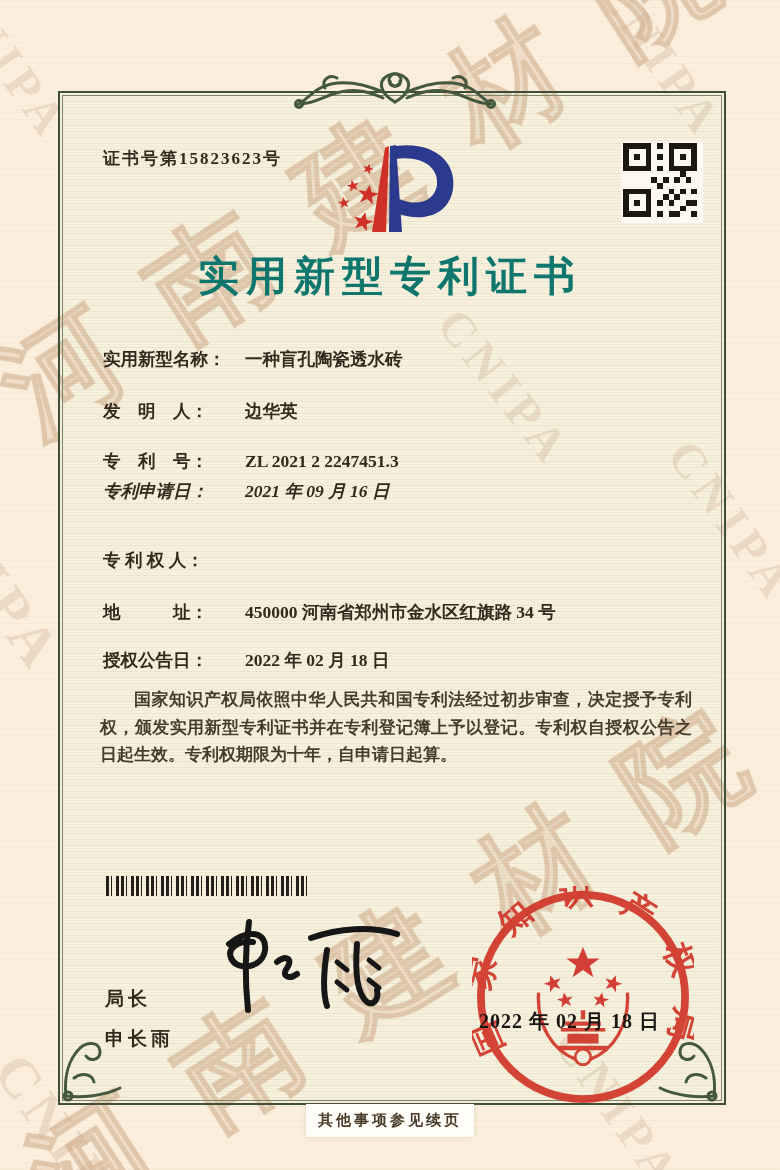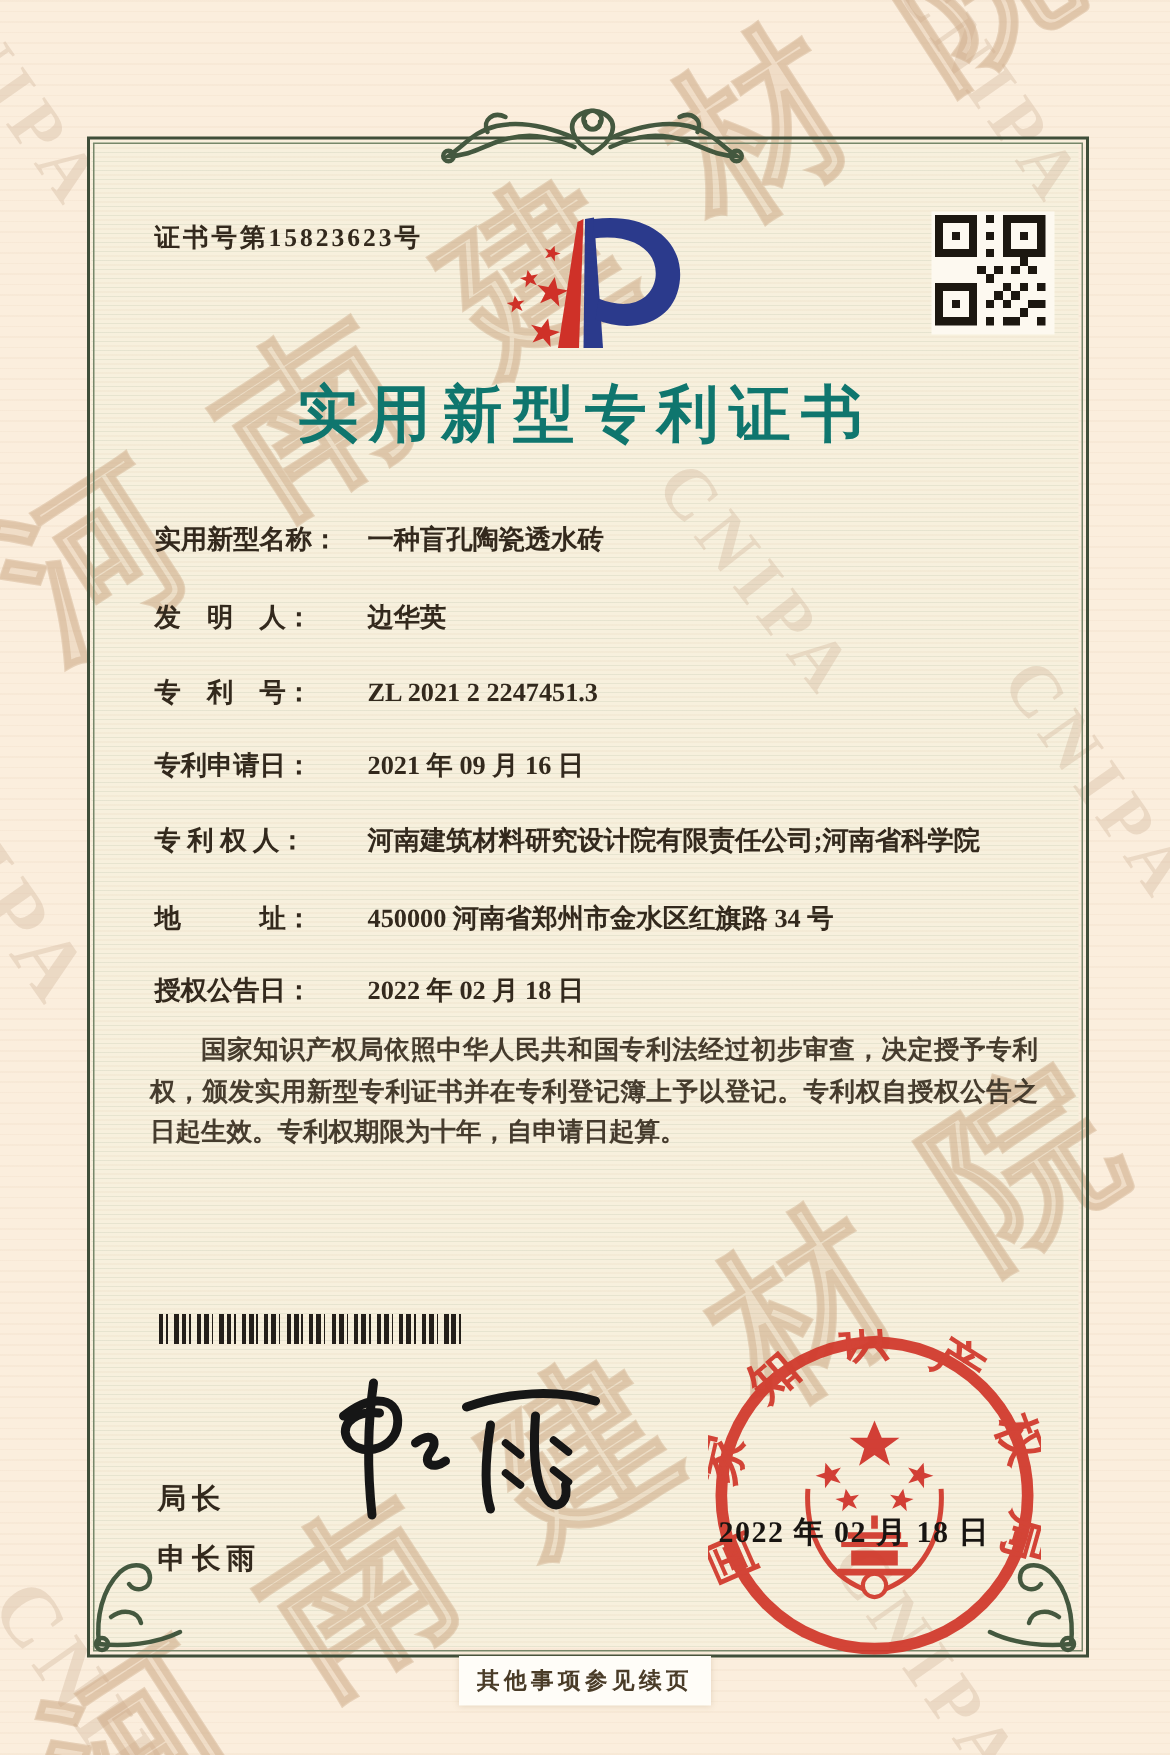--- a/index.html
+++ b/index.html
@@ -131,27 +131,26 @@
     <span>一种盲孔陶瓷透水砖</span>
   </div>
   <div class="abs field" style="top:399px;">
     <span class="lbl">发　明　人：</span>
     <span>边华英</span>
   </div>
   <div class="abs field" style="top:449px;">
     <span class="lbl">专　利　号：</span>
     <span>ZL 2021 2 2247451.3</span>
   </div>
-  <div class="abs field" style="top:498px;">
+  <div class="abs field" style="top:479px;font-style:italic;">
     <span class="lbl">专利申请日：</span>
     <span>2021 年 09 月 16 日</span>
   </div>
   <div class="abs field" style="top:548px;">
     <span class="lbl">专 利 权 人：</span>
-    <span>河南建筑材料研究设计院有限责任公司;河南省科学院</span>
   </div>
   <div class="abs field" style="top:600px;">
     <span class="lbl">地　　　址：</span>
     <span>450000 河南省郑州市金水区红旗路 34 号</span>
   </div>
   <div class="abs field" style="top:648px;">
     <span class="lbl">授权公告日：</span>
     <span>2022 年 02 月 18 日</span>
   </div>
 

